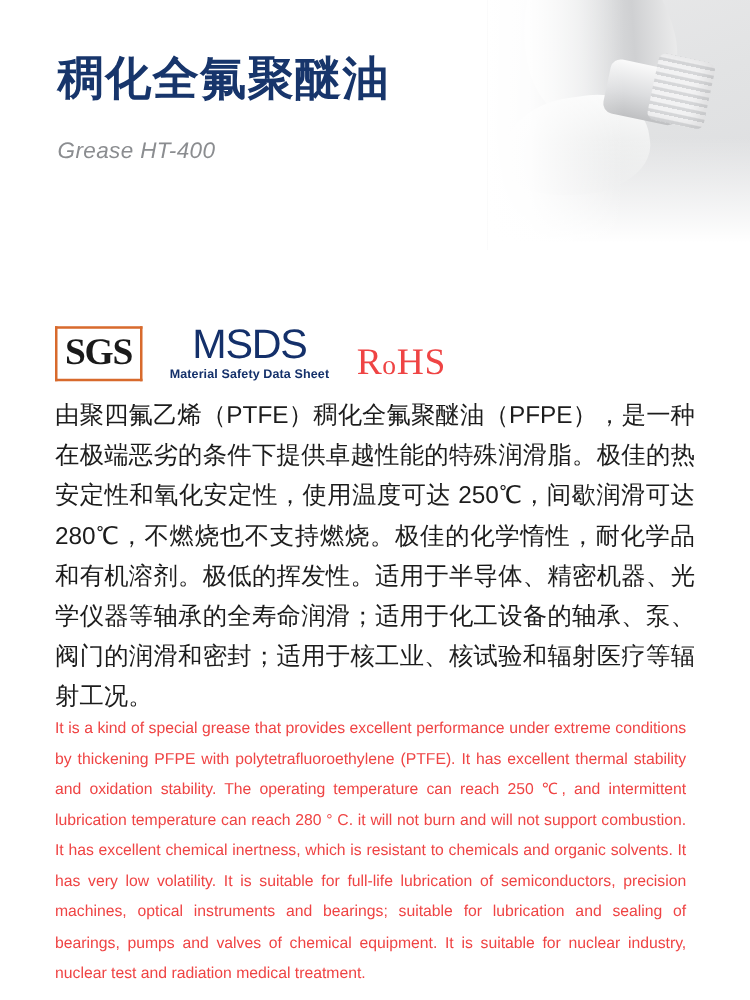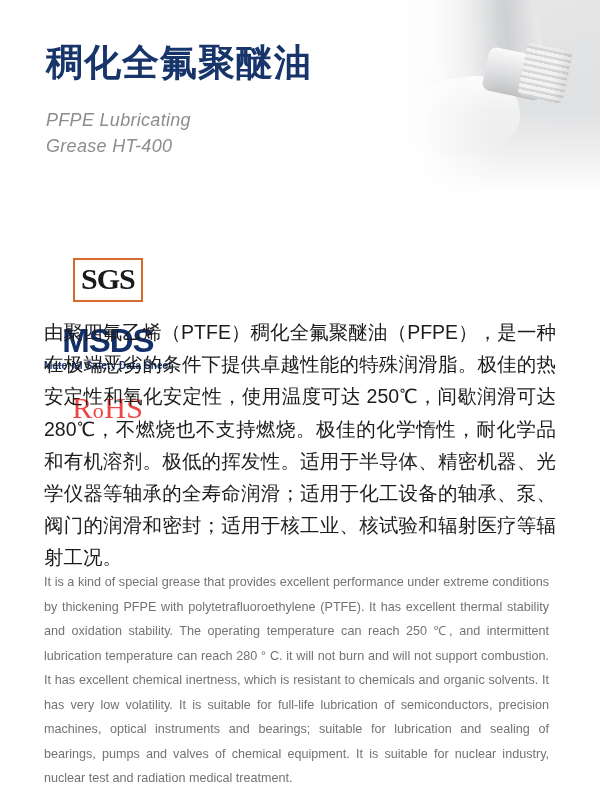--- a/index.html
+++ b/index.html
@@ -114,24 +114,23 @@
     color: #8b8d90;
     letter-spacing: 0.3px;
   }
 
   
   .cert-row {
     position: absolute;
     left: 44px;
     top: 258px;
     display: flex;
-    align-items: center;
+    align-items: flex-end;
     gap: 22px;
     z-index: 3;
-    flex-direction: column;
   }
   .sgs {
     position: relative;
     padding: 2px 8px 4px 8px;
     border: 2px solid #d86a2c;
     border-left: none;
     border-right: none;
   }
   .sgs::before, .sgs::after {
     content: "";
@@ -146,21 +145,21 @@
   .sgs-text {
     font-family: "Liberation Serif", serif;
     font-weight: bold;
     font-size: 30px;
     letter-spacing: -1px;
     color: #1a1a1a;
   }
   .msds { text-align: center; }
   .msds-main {
     font-family: "Liberation Sans", sans-serif;
-    font-weight: bold;
+    font-weight: normal;
     font-size: 33px;
     letter-spacing: -1px;
     color: #14306a;
     line-height: 1;
   }
   .msds-sub {
     font-family: "Liberation Sans", sans-serif;
     font-size: 10px;
     font-weight: bold;
     color: #14306a;
@@ -190,21 +189,21 @@
     z-index: 3;
   }
   .body-en {
     position: absolute;
     left: 44px;
     top: 570px;
     width: 505px;
     font-family: "Liberation Sans", sans-serif;
     font-size: 12.6px;
     line-height: 1.95;
-    color: #737373;
+    color: #ef4444;
     text-align: justify;
     z-index: 3;
   }
 </style>
 </head>
 <body>
 
 <div class="page">
 
   <div class="product-photo">
@@ -212,21 +211,20 @@
     <div class="tube-body"></div>
     <div class="tube-tail"></div>
     <div class="tube-neck"></div>
     <div class="tube-cap"></div>
     <div class="photo-fade"></div>
   </div>
 
   <div class="title-block">
     <div class="title-cn">稠化全氟聚醚油</div>
     <div class="subtitle-en">
-      <div>PFPE Lubricating</div>
       <div>Grease HT-400</div>
     </div>
   </div>
 
   <div class="cert-row">
     <div class="sgs">
       <span class="sgs-text">SGS</span>
     </div>
     <div class="msds">
       <div class="msds-main">MSDS</div>

